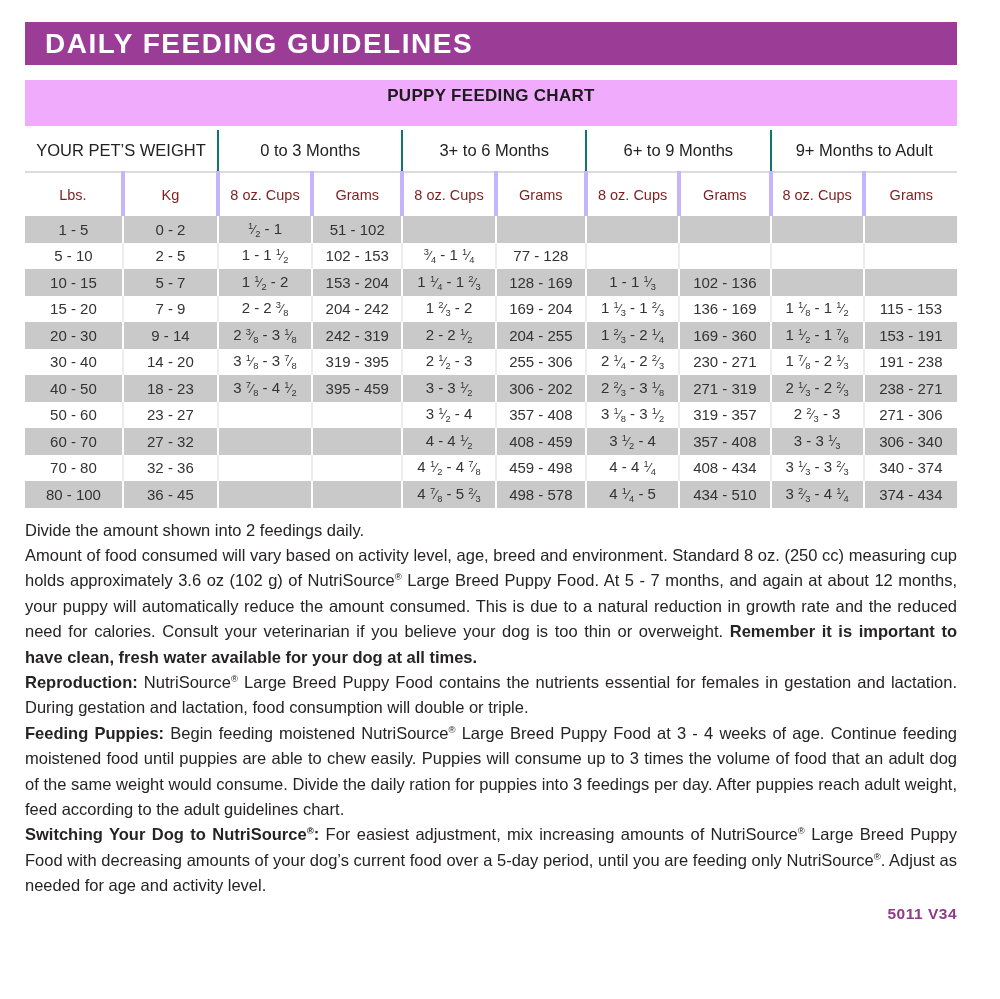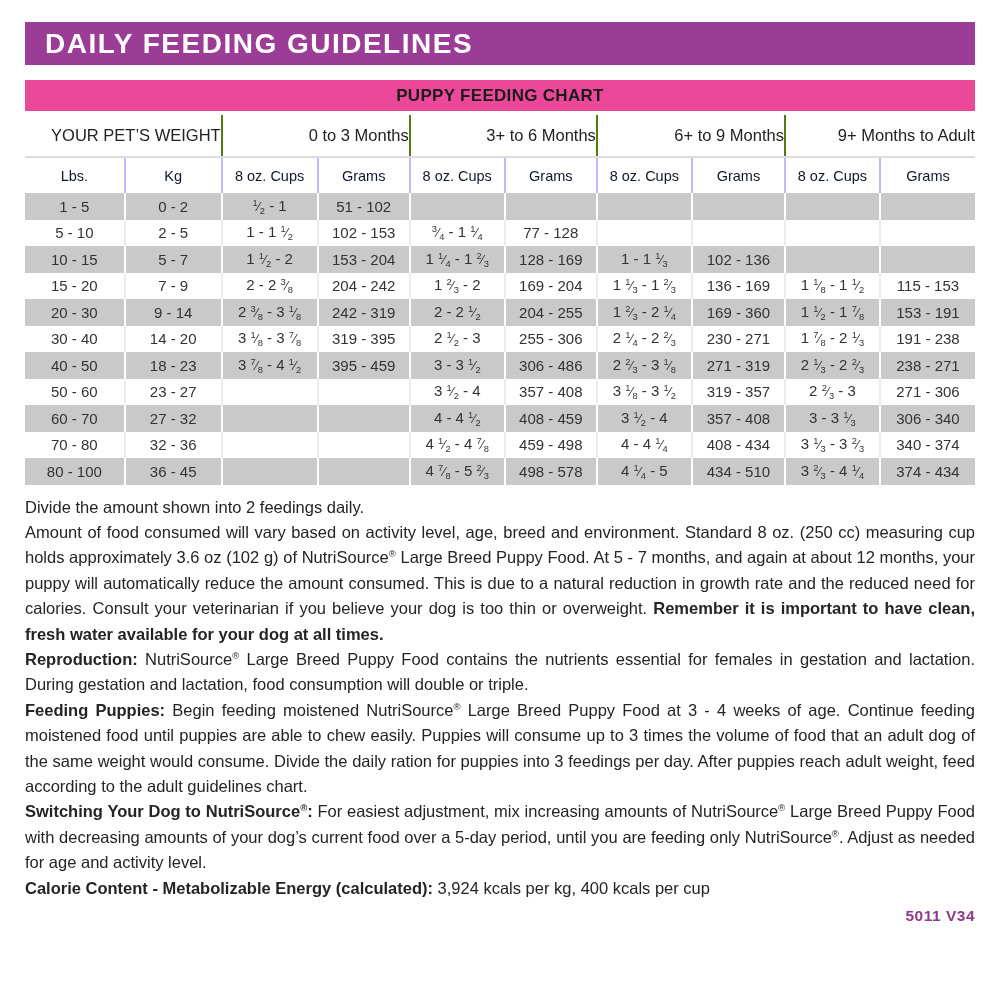--- a/index.html
+++ b/index.html
@@ -3,54 +3,53 @@
 <meta charset="utf-8">
 <style>
   * { box-sizing: border-box; }
   html, body { margin: 0; padding: 0; }
   body {
     width: 1000px; height: 999px; overflow: hidden;
     background: #ffffff;
     font-family: "Liberation Sans", sans-serif;
     color: #2e2b2c;
   }
-  .page { padding: 22px 25px 0 25px; }
+  .page { padding: 22px 43px 0 25px; }
 
   .banner {
     background: #9b3d96; height: 43px;
     display: flex; align-items: center; padding-left: 20px;
   }
   .banner-title {
     color: #ffffff; font-size: 28px; font-weight: bold;
     letter-spacing: 1.5px; line-height: 1;
   }
 
   .chart-title-bar {
-    margin-top: 15px; background: #ec4899; height: 31px;
+    margin-top: 15px; background: #f0abfc; height: 46px;
     line-height: 31px; text-align: center;
     font-weight: bold; font-size: 17px; color: #1b1b1b; letter-spacing: 0.3px;
   }
 
   table.feed {
     width: 100%; border-collapse: collapse; table-layout: fixed;
     margin-top: 4px;
   }
   table.feed th, table.feed td {
     padding: 0; text-align: center; overflow: hidden; white-space: nowrap;
   }
   tr.group-row th {
     height: 42px; font-size: 16.5px; font-weight: normal; color: #222;
     border-bottom: 2px solid #dcdcdc;
-    text-align: right;
-  }
-  tr.group-row th + th { border-left: 2px solid #4d7c0f; }
+  }
+  tr.group-row th + th { border-left: 2px solid #0f766e; }
   tr.col-row th {
-    height: 36px; font-size: 14.5px; font-weight: normal; color: #0f172a; text-align: center;
-  }
-  tr.col-row th + th { border-left: 2px solid #c4b5fd; }
+    height: 44px; font-size: 14.5px; font-weight: normal; color: #7f1d1d; text-align: center;
+  }
+  tr.col-row th + th { border-left: 4px solid #c4b5fd; }
   tbody.feed-body td { height: 26.5px; font-size: 15px; color: #333; }
   tbody.feed-body tr:nth-child(odd) td { background: #c9c9c9; }
   tbody.feed-body tr:nth-child(odd) td + td { border-left: 2px solid #ffffff; }
   tbody.feed-body tr:nth-child(even) td + td { border-left: 2px solid #ececec; }
 
   
   .fr { white-space: nowrap; letter-spacing: 0; }
   .fn { font-size: 62%; vertical-align: 0.5em; }
   .fs { font-size: 85%; }
   .fd { font-size: 62%; vertical-align: -0.3em; }
@@ -184,21 +183,21 @@
           <td>230 - 271</td>
           <td>1 <span class="fr"><span class="fn">7</span><span class="fs">⁄</span><span class="fd">8</span></span> - 2 <span class="fr"><span class="fn">1</span><span class="fs">⁄</span><span class="fd">3</span></span></td>
           <td>191 - 238</td>
         </tr>
         <tr>
           <td>40 - 50</td>
           <td>18 - 23</td>
           <td>3 <span class="fr"><span class="fn">7</span><span class="fs">⁄</span><span class="fd">8</span></span> - 4 <span class="fr"><span class="fn">1</span><span class="fs">⁄</span><span class="fd">2</span></span></td>
           <td>395 - 459</td>
           <td>3 - 3 <span class="fr"><span class="fn">1</span><span class="fs">⁄</span><span class="fd">2</span></span></td>
-          <td>306 - 486</td>
+          <td>306 - 202</td>
           <td>2 <span class="fr"><span class="fn">2</span><span class="fs">⁄</span><span class="fd">3</span></span> - 3 <span class="fr"><span class="fn">1</span><span class="fs">⁄</span><span class="fd">8</span></span></td>
           <td>271 - 319</td>
           <td>2 <span class="fr"><span class="fn">1</span><span class="fs">⁄</span><span class="fd">3</span></span> - 2 <span class="fr"><span class="fn">2</span><span class="fs">⁄</span><span class="fd">3</span></span></td>
           <td>238 - 271</td>
         </tr>
         <tr>
           <td>50 - 60</td>
           <td>23 - 27</td>
           <td></td>
           <td></td>
@@ -247,18 +246,17 @@
         </tr>
       </tbody>
   </table>
 
   <div class="notes" id="notes">
       <p><span>Divide the amount shown into 2 feedings daily.</span></p>
       <p><span>Amount of food consumed will vary based on activity level, age, breed and environment. Standard 8 oz. (250 cc) measuring cup holds approximately 3.6 oz (102 g) of NutriSource<sup class="reg">®</sup> Large Breed Puppy Food. At 5 - 7 months, and again at about 12 months, your puppy will automatically reduce the amount consumed. This is due to a natural reduction in growth rate and the reduced need for calories. Consult your veterinarian if you believe your dog is too thin or overweight. </span><span class="b">Remember it is important to have clean, fresh water available for your dog at all times.</span></p>
       <p><span class="b">Reproduction:</span><span> NutriSource<sup class="reg">®</sup> Large Breed Puppy Food contains the nutrients essential for females in gestation and lactation. During gestation and lactation, food consumption will double or triple.</span></p>
       <p><span class="b">Feeding Puppies:</span><span> Begin feeding moistened NutriSource<sup class="reg">®</sup> Large Breed Puppy Food at 3 - 4 weeks of age. Continue feeding moistened food until puppies are able to chew easily. Puppies will consume up to 3 times the volume of food that an adult dog of the same weight would consume. Divide the daily ration for puppies into 3 feedings per day. After puppies reach adult weight, feed according to the adult guidelines chart.</span></p>
       <p><span class="b">Switching Your Dog to NutriSource<sup class="reg">®</sup>:</span><span> For easiest adjustment, mix increasing amounts of NutriSource<sup class="reg">®</sup> Large Breed Puppy Food with decreasing amounts of your dog’s current food over a 5-day period, until you are feeding only NutriSource<sup class="reg">®</sup>. Adjust as needed for age and activity level.</span></p>
-      <p><span class="b">Calorie Content - Metabolizable Energy (calculated):</span><span> 3,924 kcals per kg, 400 kcals per cup</span></p>
     </div>
 
   <div class="footer-code">5011 V34</div>
 
 </div>
 
 </body></html>

